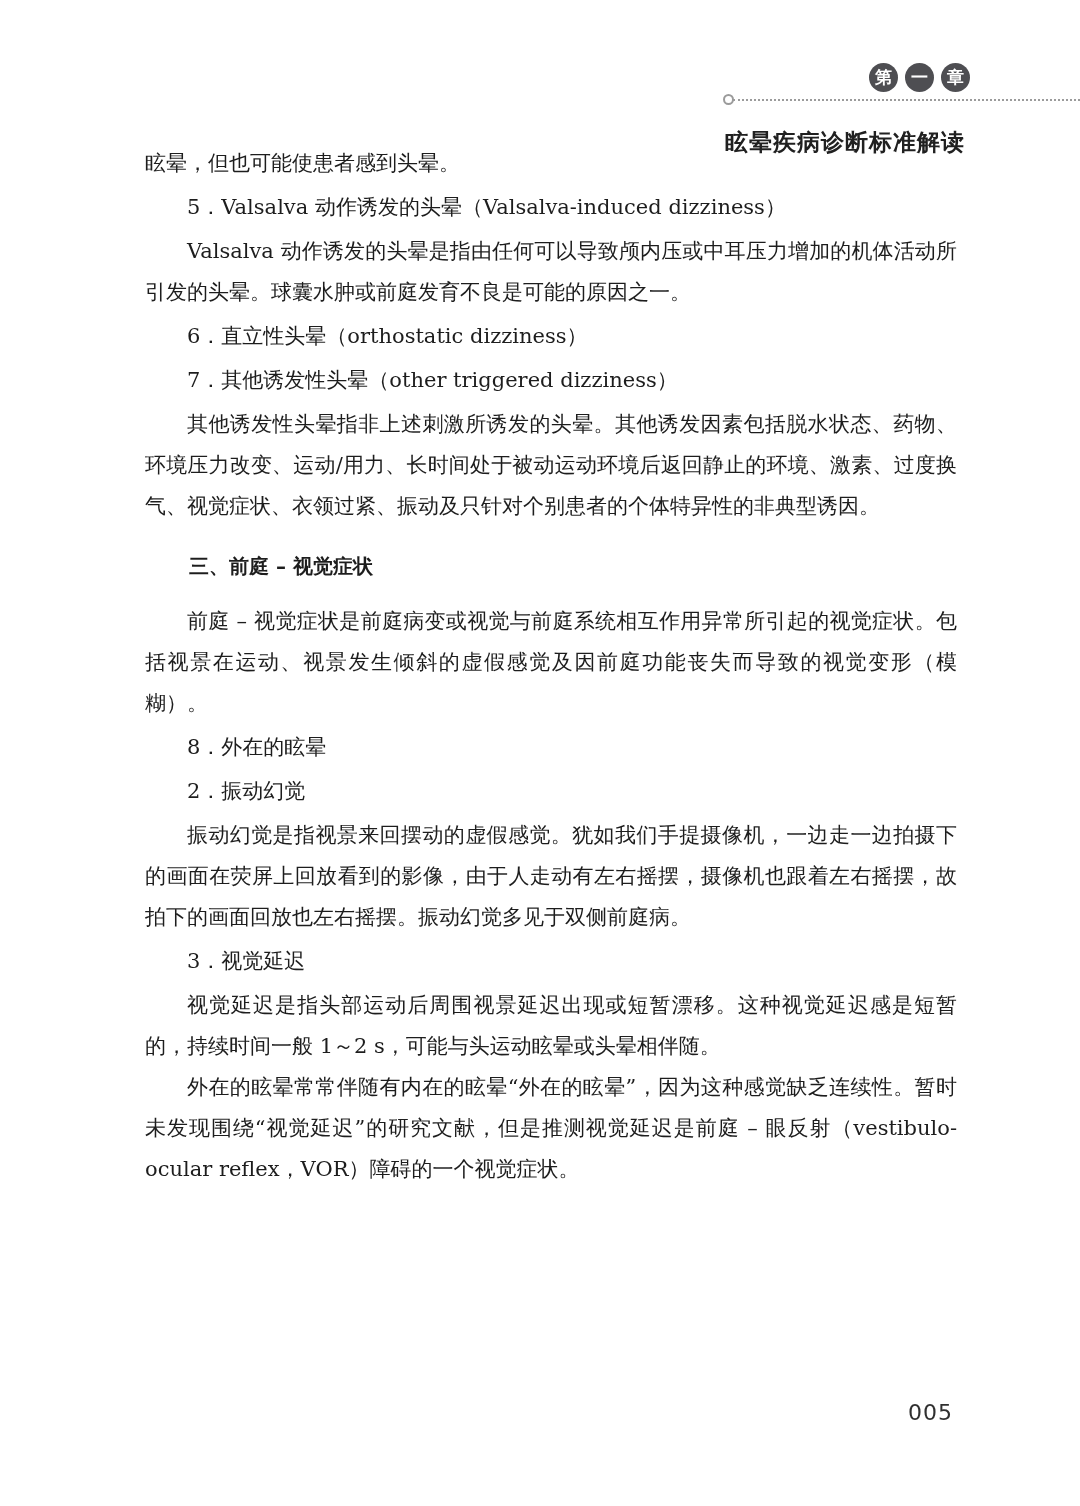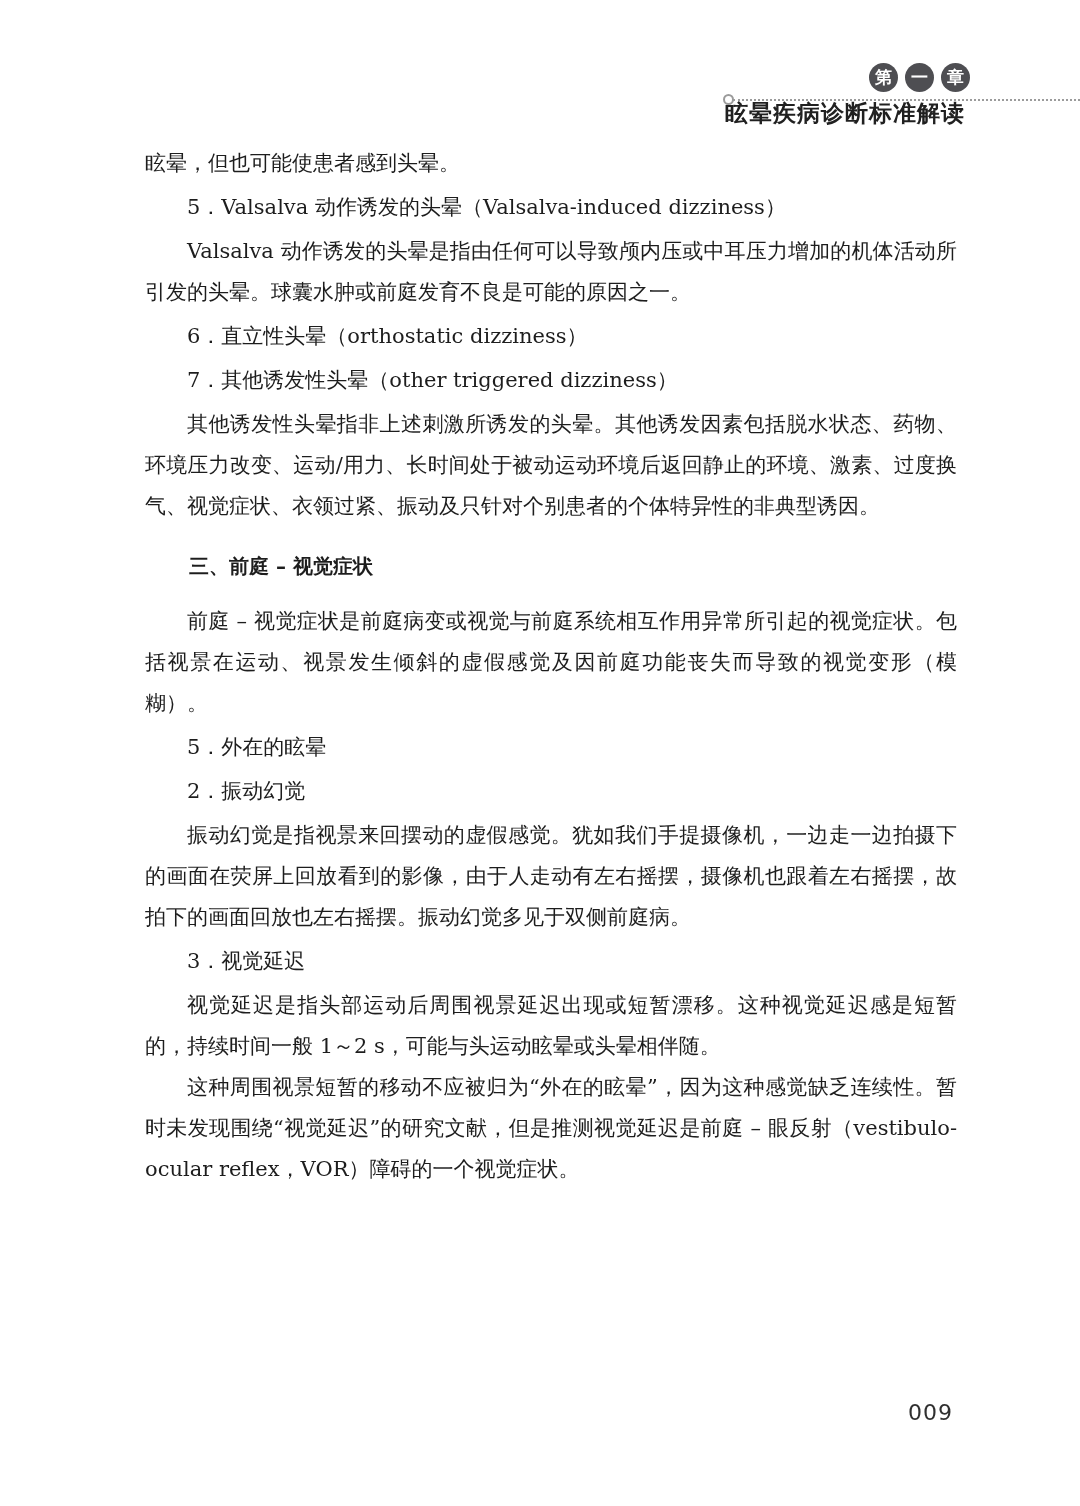--- a/index.html
+++ b/index.html
@@ -27,21 +27,21 @@
     position:absolute; top:99px; left:733px; right:0;
     border-top:2px dotted #9b9b9b;
   }
   .rule-end-circle {
     position:absolute; top:94px; left:723px;
     width:11px; height:11px;
     border:2px solid #9b9b9b; border-radius:50%;
     background:#ffffff;
   }
   .header-title {
-    position:absolute; top:98px; right:115px;
+    position:absolute; top:127px; right:115px;
     font-family:"DejaVu Sans","Liberation Sans",sans-serif;
     font-weight:700; font-size:23px; color:#202020;
     letter-spacing:1px;
   }
   .content {
     position:absolute; left:145px; top:143px; width:812px;
   }
   .para {
     font-size:21px; line-height:41px;
     text-align:justify; text-indent:2em;
@@ -81,23 +81,23 @@
 
   <div class="content">
     <p class="para no-indent">眩晕，但也可能使患者感到头晕。</p>
     <p class="sub-heading">5．Valsalva 动作诱发的头晕（Valsalva-induced dizziness）</p>
     <p class="para">Valsalva 动作诱发的头晕是指由任何可以导致颅内压或中耳压力增加的机体活动所引发的头晕。球囊水肿或前庭发育不良是可能的原因之一。</p>
     <p class="sub-heading">6．直立性头晕（orthostatic dizziness）</p>
     <p class="sub-heading">7．其他诱发性头晕（other triggered dizziness）</p>
     <p class="para">其他诱发性头晕指非上述刺激所诱发的头晕。其他诱发因素包括脱水状态、药物、环境压力改变、运动/用力、长时间处于被动运动环境后返回静止的环境、激素、过度换气、视觉症状、衣领过紧、振动及只针对个别患者的个体特异性的非典型诱因。</p>
     <h2 class="section-title">三、前庭 – 视觉症状</h2>
     <p class="para">前庭 – 视觉症状是前庭病变或视觉与前庭系统相互作用异常所引起的视觉症状。包括视景在运动、视景发生倾斜的虚假感觉及因前庭功能丧失而导致的视觉变形（模糊）。</p>
-    <p class="sub-heading">5．外在的眩晕</p>
+    <p class="sub-heading">8．外在的眩晕</p>
     <p class="sub-heading">2．振动幻觉</p>
     <p class="para">振动幻觉是指视景来回摆动的虚假感觉。犹如我们手提摄像机，一边走一边拍摄下的画面在荧屏上回放看到的影像，由于人走动有左右摇摆，摄像机也跟着左右摇摆，故拍下的画面回放也左右摇摆。振动幻觉多见于双侧前庭病。</p>
     <p class="sub-heading">3．视觉延迟</p>
     <p class="para">视觉延迟是指头部运动后周围视景延迟出现或短暂漂移。这种视觉延迟感是短暂的，持续时间一般 1～2 s，可能与头运动眩晕或头晕相伴随。</p>
-    <p class="para">这种周围视景短暂的移动不应被归为“外在的眩晕”，因为这种感觉缺乏连续性。暂时未发现围绕“视觉延迟”的研究文献，但是推测视觉延迟是前庭 – 眼反射（vestibulo-ocular reflex，VOR）障碍的一个视觉症状。</p>
+    <p class="para">外在的眩晕常常伴随有内在的眩晕“外在的眩晕”，因为这种感觉缺乏连续性。暂时未发现围绕“视觉延迟”的研究文献，但是推测视觉延迟是前庭 – 眼反射（vestibulo-ocular reflex，VOR）障碍的一个视觉症状。</p>
   </div>
 
-  <div class="page-number">009</div>
+  <div class="page-number">005</div>
 
 </div>
 
 </body></html>

